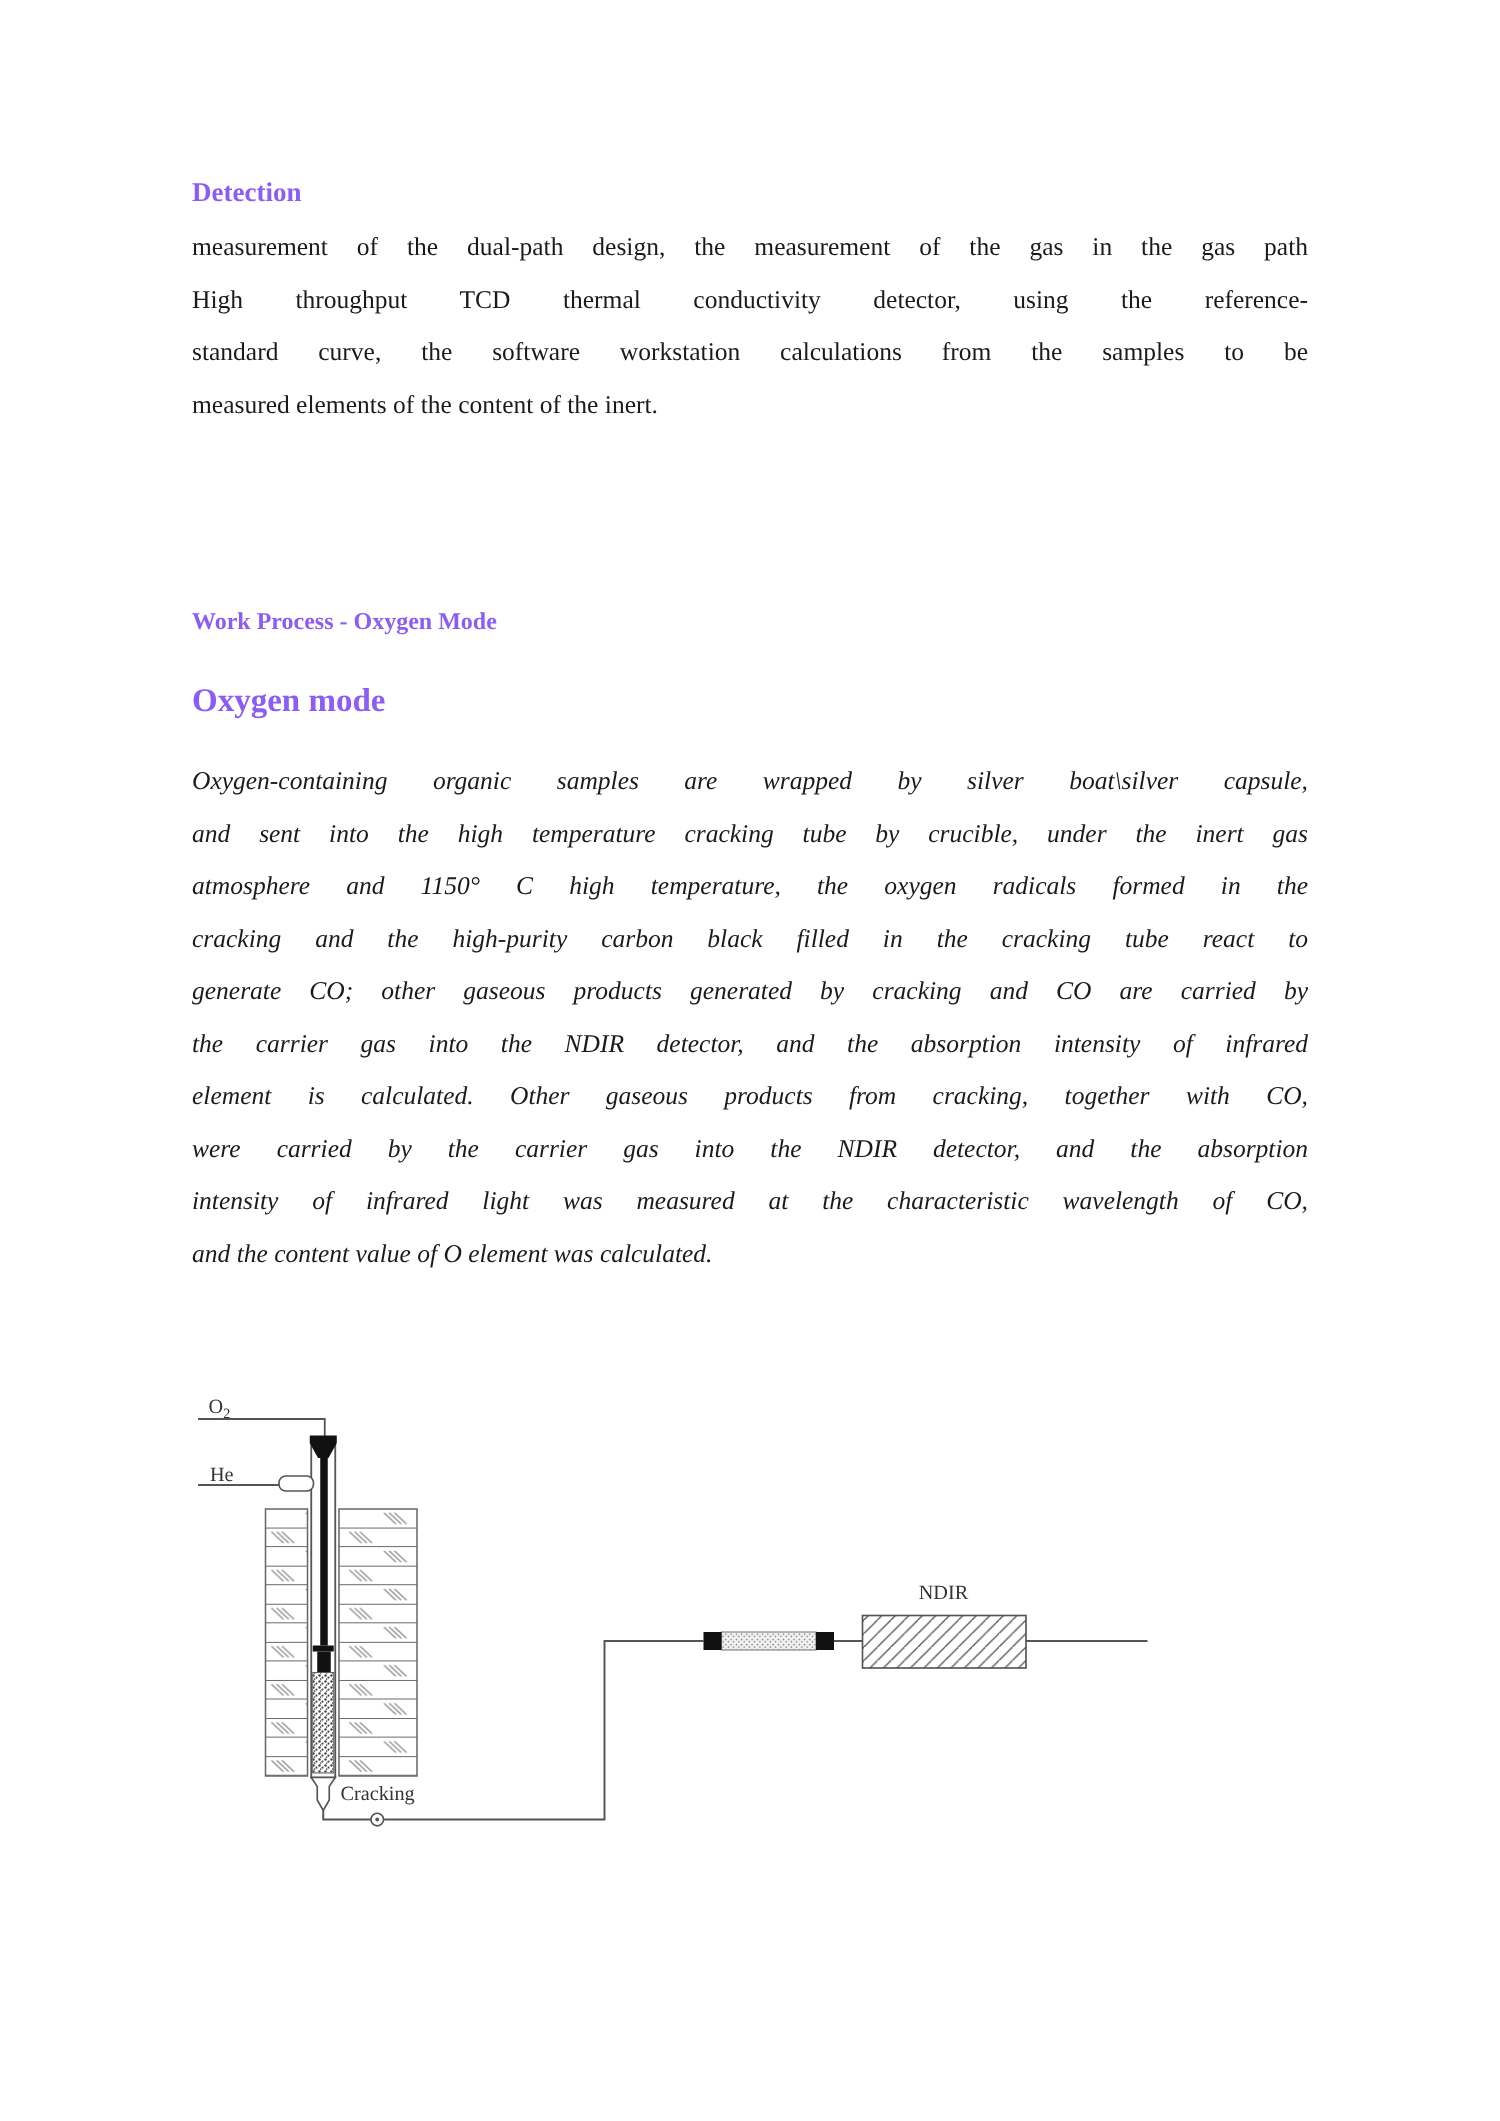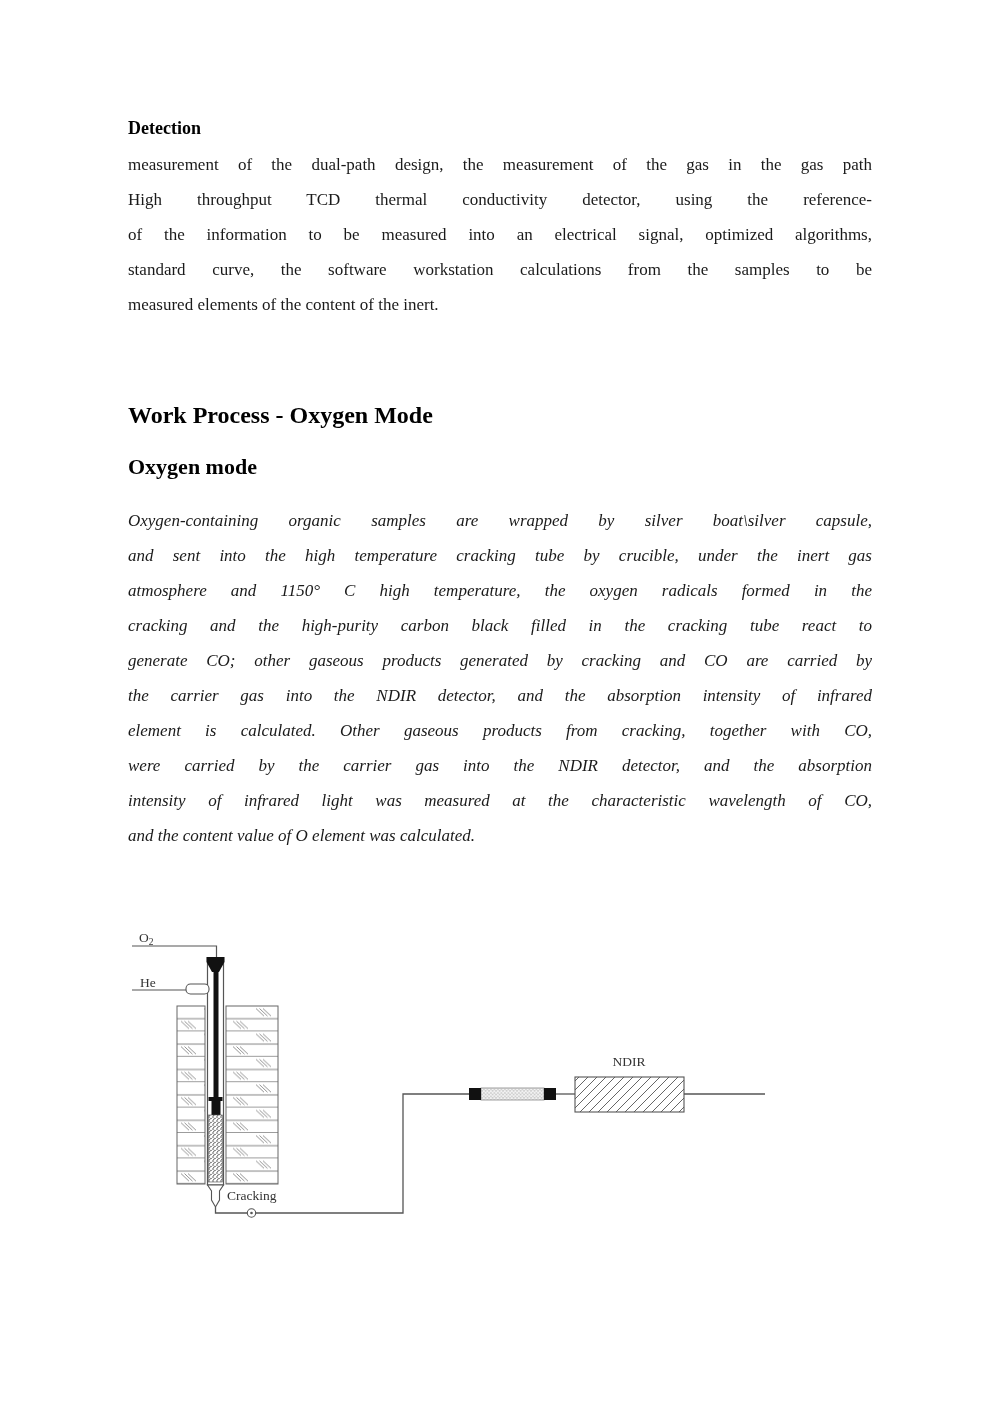--- a/index.html
+++ b/index.html
@@ -1,41 +1,40 @@
 <!DOCTYPE html>
 <html><head>
 <meta charset="utf-8">
 <style>
   html,body { margin:0; padding:0; }
   body {
     width:1000px; height:1414px; background:#ffffff; position:relative;
     font-family:"Liberation Serif", serif; color:#1a1a1a; overflow:hidden;
   }
   .abs { position:absolute; }
-  .heading { font-weight:bold; color:#000000; }
+  .heading { font-weight:bold; color:#8b5cf6; }
   #h-detection { left:128px; top:115px; font-size:18px; line-height:27px; }
-  #h-work     { left:128px; top:400px; font-size:24px; line-height:30px; }
+  #h-work     { left:128px; top:400px; font-size:16px; line-height:30px; }
   #h-oxygen   { left:128px; top:452px; font-size:22px; line-height:30px; }
   .para { left:128px; width:744px; font-size:17px; }
   #para1 { top:147px; }
   #para2 { top:503px;font-style:italic; }
   .tline { height:35px; line-height:35px; text-align:left; }
   .tline.just { text-align:justify; text-align-last:justify; }
   #diagram { left:0px; top:900px; }
   svg text { font-family:"Liberation Serif", serif; fill:#333; }
 </style>
 </head>
 <body>
 
 <div id="h-detection" class="abs heading">Detection</div>
 
 <div id="para1" class="abs para">
     <div class="tline just">measurement of the dual-path design, the measurement of the gas in the gas path</div>
     <div class="tline just">High throughput TCD thermal conductivity detector, using the reference-</div>
-    <div class="tline just">of the information to be measured into an electrical signal, optimized algorithms,</div>
     <div class="tline just">standard curve, the software workstation calculations from the samples to be</div>
     <div class="tline">measured elements of the content of the inert.</div>
   </div>
 
 <div id="h-work" class="abs heading">Work Process - Oxygen Mode</div>
 
 <div id="h-oxygen" class="abs heading">Oxygen mode</div>
 
 <div id="para2" class="abs para">
     <div class="tline just">Oxygen-containing organic samples are wrapped by silver boat\silver capsule,</div>

